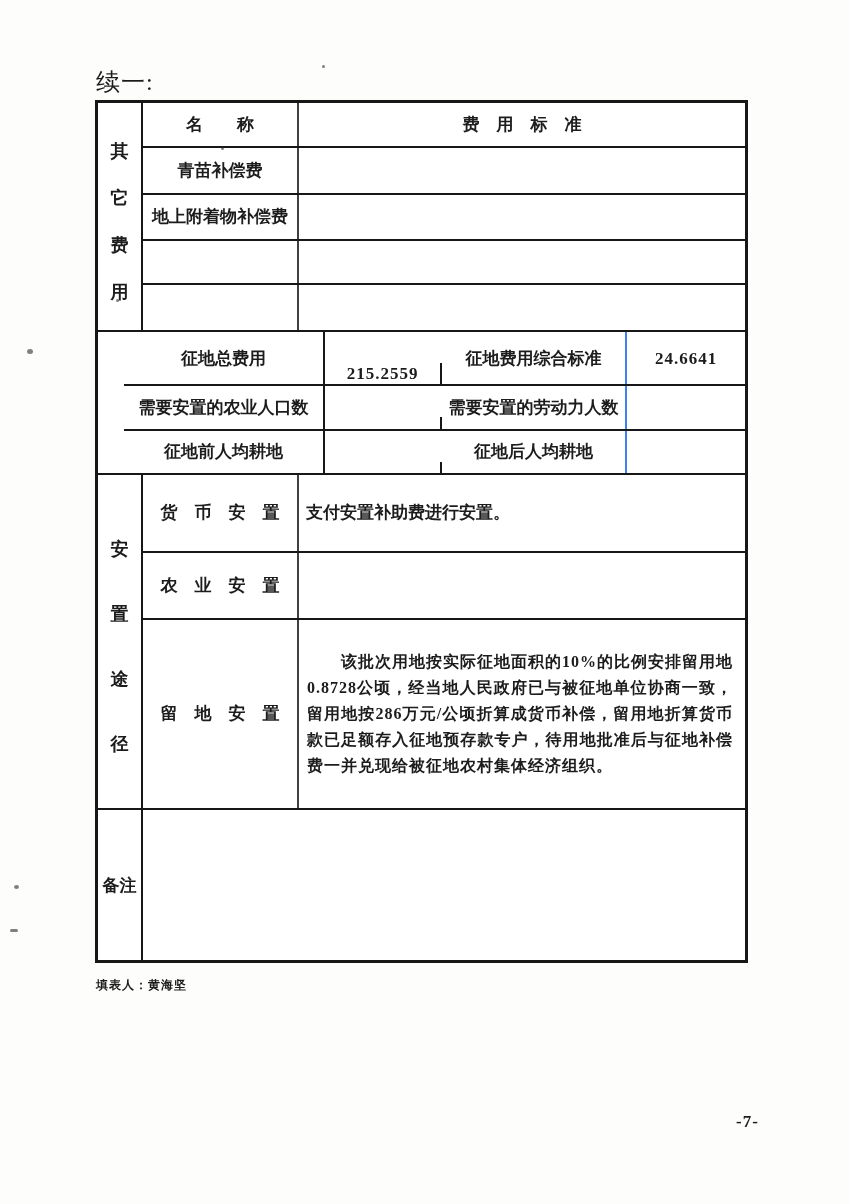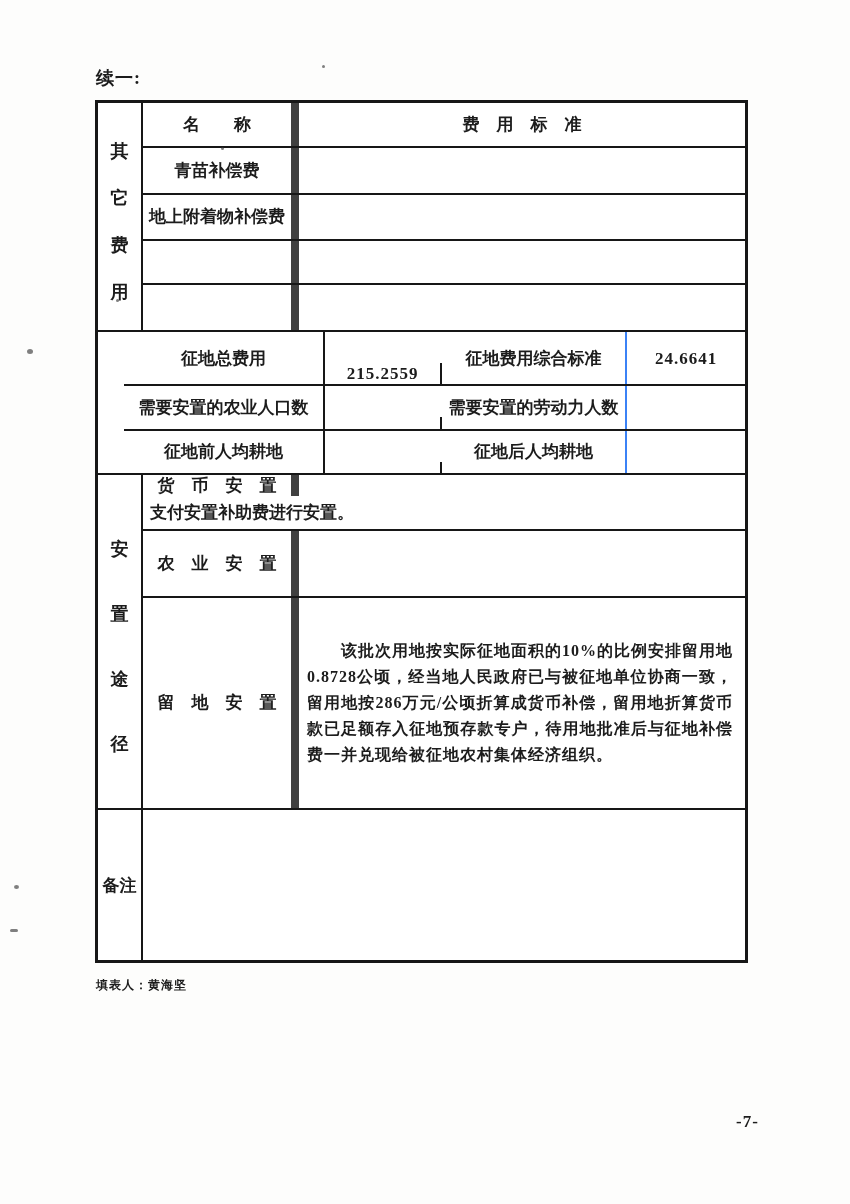--- a/index.html
+++ b/index.html
@@ -6,21 +6,21 @@
   html, body { width: 850px; height: 1204px; }
   body {
     position: relative;
     background: #fdfdfc;
     font-family: "Liberation Serif", "DejaVu Serif", serif;
     color: #1c1c1c;
     overflow: hidden;
   }
   .cont-label {
     position: absolute; left: 96px; top: 66px;
-    font-size: 18px; font-weight: 700; letter-spacing: 1px;
+    font-size: 24px; font-weight: 400; letter-spacing: 1px;
   }
   
   .tbl {
     position: absolute; left: 95px; top: 100px;
     width: 653px; height: 863px;
     border: 3px solid #171717;
     display: flex; flex-direction: column;
     background: #fff;
   }
   .section { display: flex; }
@@ -40,27 +40,27 @@
   .vcol.pad2 { padding: 62px 0 52px; }
   .vcol.remarks { flex-direction: row; justify-content: center; align-items: center; font-size: 17px; }
   .rows { flex: 1; display: flex; flex-direction: column; }
   .row { display: flex; }
   .row + .row { border-top: 2px solid #171717; }
   .r-h1 { height: 43px; }
   .r-h2 { height: 47px; text-align: center; }
   .r-h3 { height: 46px; }
   .r-h4 { height: 44px; }
   .r-fill { flex: 1; }
-  .r-a1 { height: 54px; flex-direction: column; }
+  .r-a1 { height: 76px; }
   .r-a2 { height: 67px; font-family: Liberation Serif, serif; }
   .cell {
     display: flex; align-items: center; justify-content: center;
     font-size: 17px; font-weight: 600; line-height: 1.25;
   }
-  .cellB { width: 156px; border-right: 8px solid #404040; }
+  .cellB { width: 156px; border-right: 2px solid #404040; }
   .cellC { flex: 1; }
   .cellC.left { justify-content: flex-start; padding-left: 7px; }
   
   .srow { display: flex; flex: 1; }
   .srow + .srow { border-top: 2px solid #171717; }
   .c1 { width: 201px; border-right: 2px solid #171717; }
   .c2 { width: 117px; border-right: 2px solid #171717; margin-top: 31px; }
   .c3 { width: 185px; border-right: 2px solid #3b82f6; }
   .c4 { flex: 1; }
   .num { letter-spacing: 1px; }

